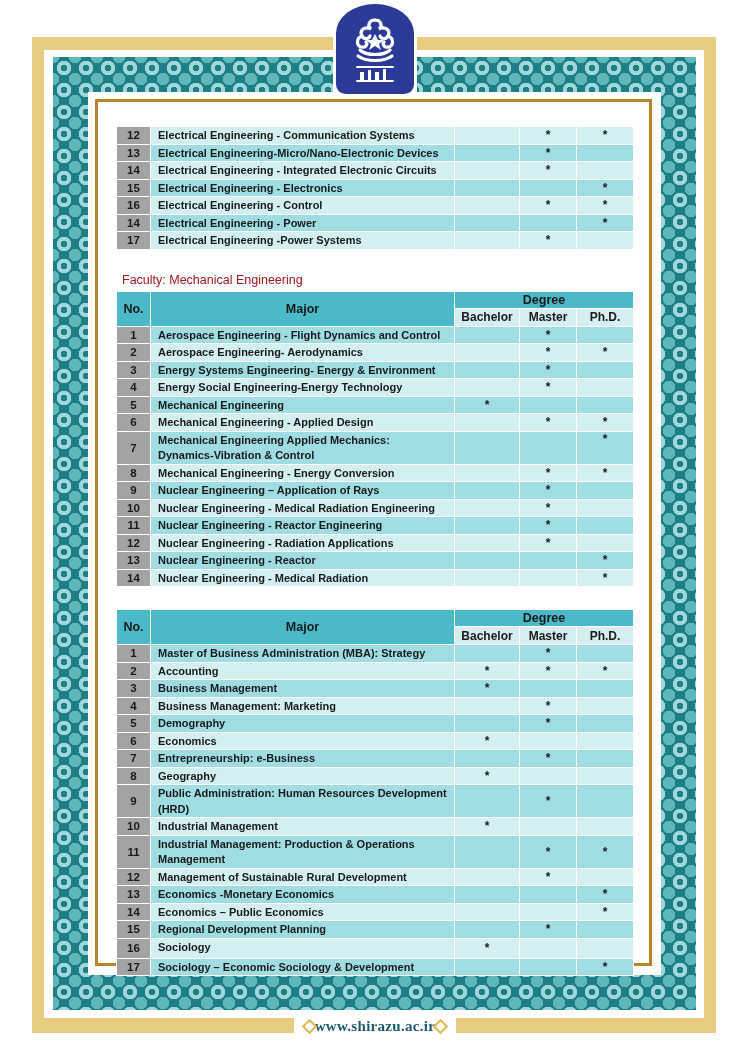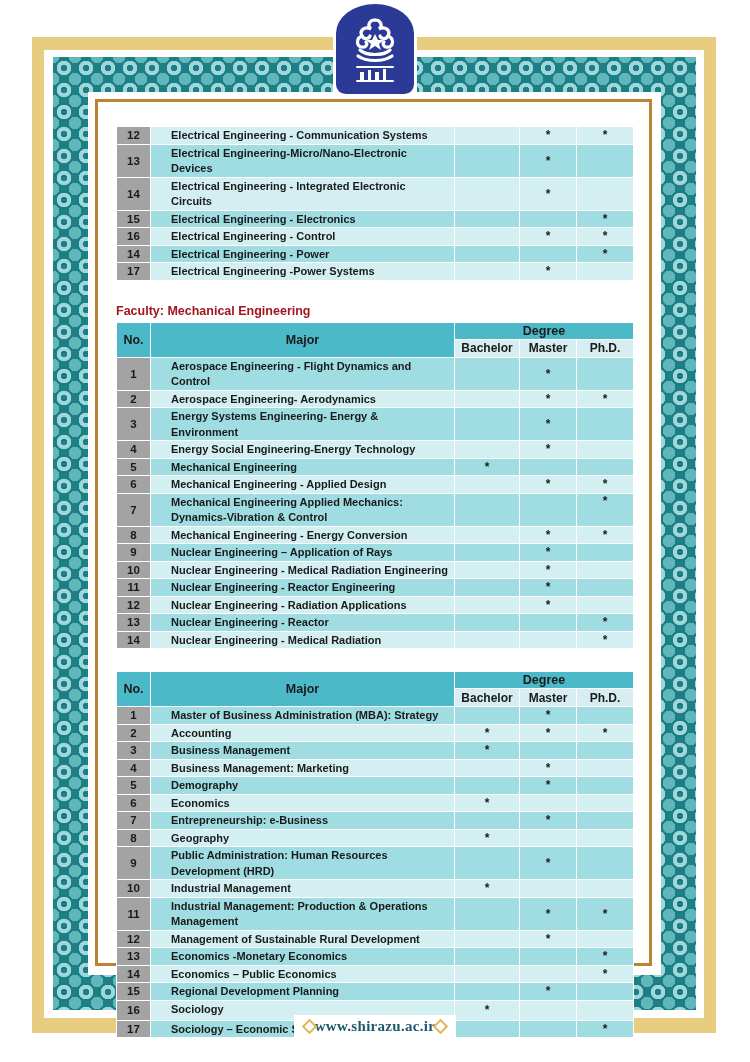--- a/index.html
+++ b/index.html
@@ -59,38 +59,38 @@
     font-family: "Liberation Serif", serif; font-weight: bold; font-size: 15px;
     color: #1d5a6e; letter-spacing: 0.3px;
   }
   .diamond {
     width: 7px; height: 7px; transform: rotate(45deg); border: 2px solid #e0b850;
     background: #fff;
   }
 
   .content { position: absolute; left: 116px; top: 126px; width: 517px; }
   .section-title {
-    color: #a3161e; font-weight: bold; font-size: 12.5px;
-    margin: 0 0 3px 0; height: 16px; line-height: 16px;
+    color: #a3161e; font-weight: normal; font-size: 12.5px;
+    margin: 0 0 3px 6px; height: 16px; line-height: 16px;
   }
   table {
     width: 517px; border-collapse: collapse; table-layout: fixed;
     font-size: 11px; font-weight: bold; color: #1a1a1a;
   }
   col.c-no { width: 34px; }
   col.c-major { width: 304px; }
   col.c-b { width: 65px; }
   col.c-m { width: 57px; }
   col.c-p { width: 57px; }
   td, th { border: 1px solid #ffffff; padding: 0; }
   th { background: #4cb9c8; font-size: 12.5px; font-weight: bold; color: #1a1a1a; }
   th.sub { background: #d6eef1; font-size: 12px; height: 17px; }
   th.deg { height: 16px; }
   td.no { background: #a3a3a3; text-align: center; font-size: 11.5px; }
-  td.major { padding: 1px 6px 0 20px; line-height: 15.5px; }
+  td.major { padding: 1px 6px 0 7px; line-height: 15.5px; }
   td.mark { text-align: center; font-size: 12px; }
   tr.light td.major, tr.light td.mark { background: #d3eff1; }
   tr.dark td.major, tr.dark td.mark { background: #9fdde2; }
   tr.row { height: 16.7px; }
   .gap1 { height: 22px; }
 </style>
 </head>
 <body>
 
 <div class="gold-frame"></div>

